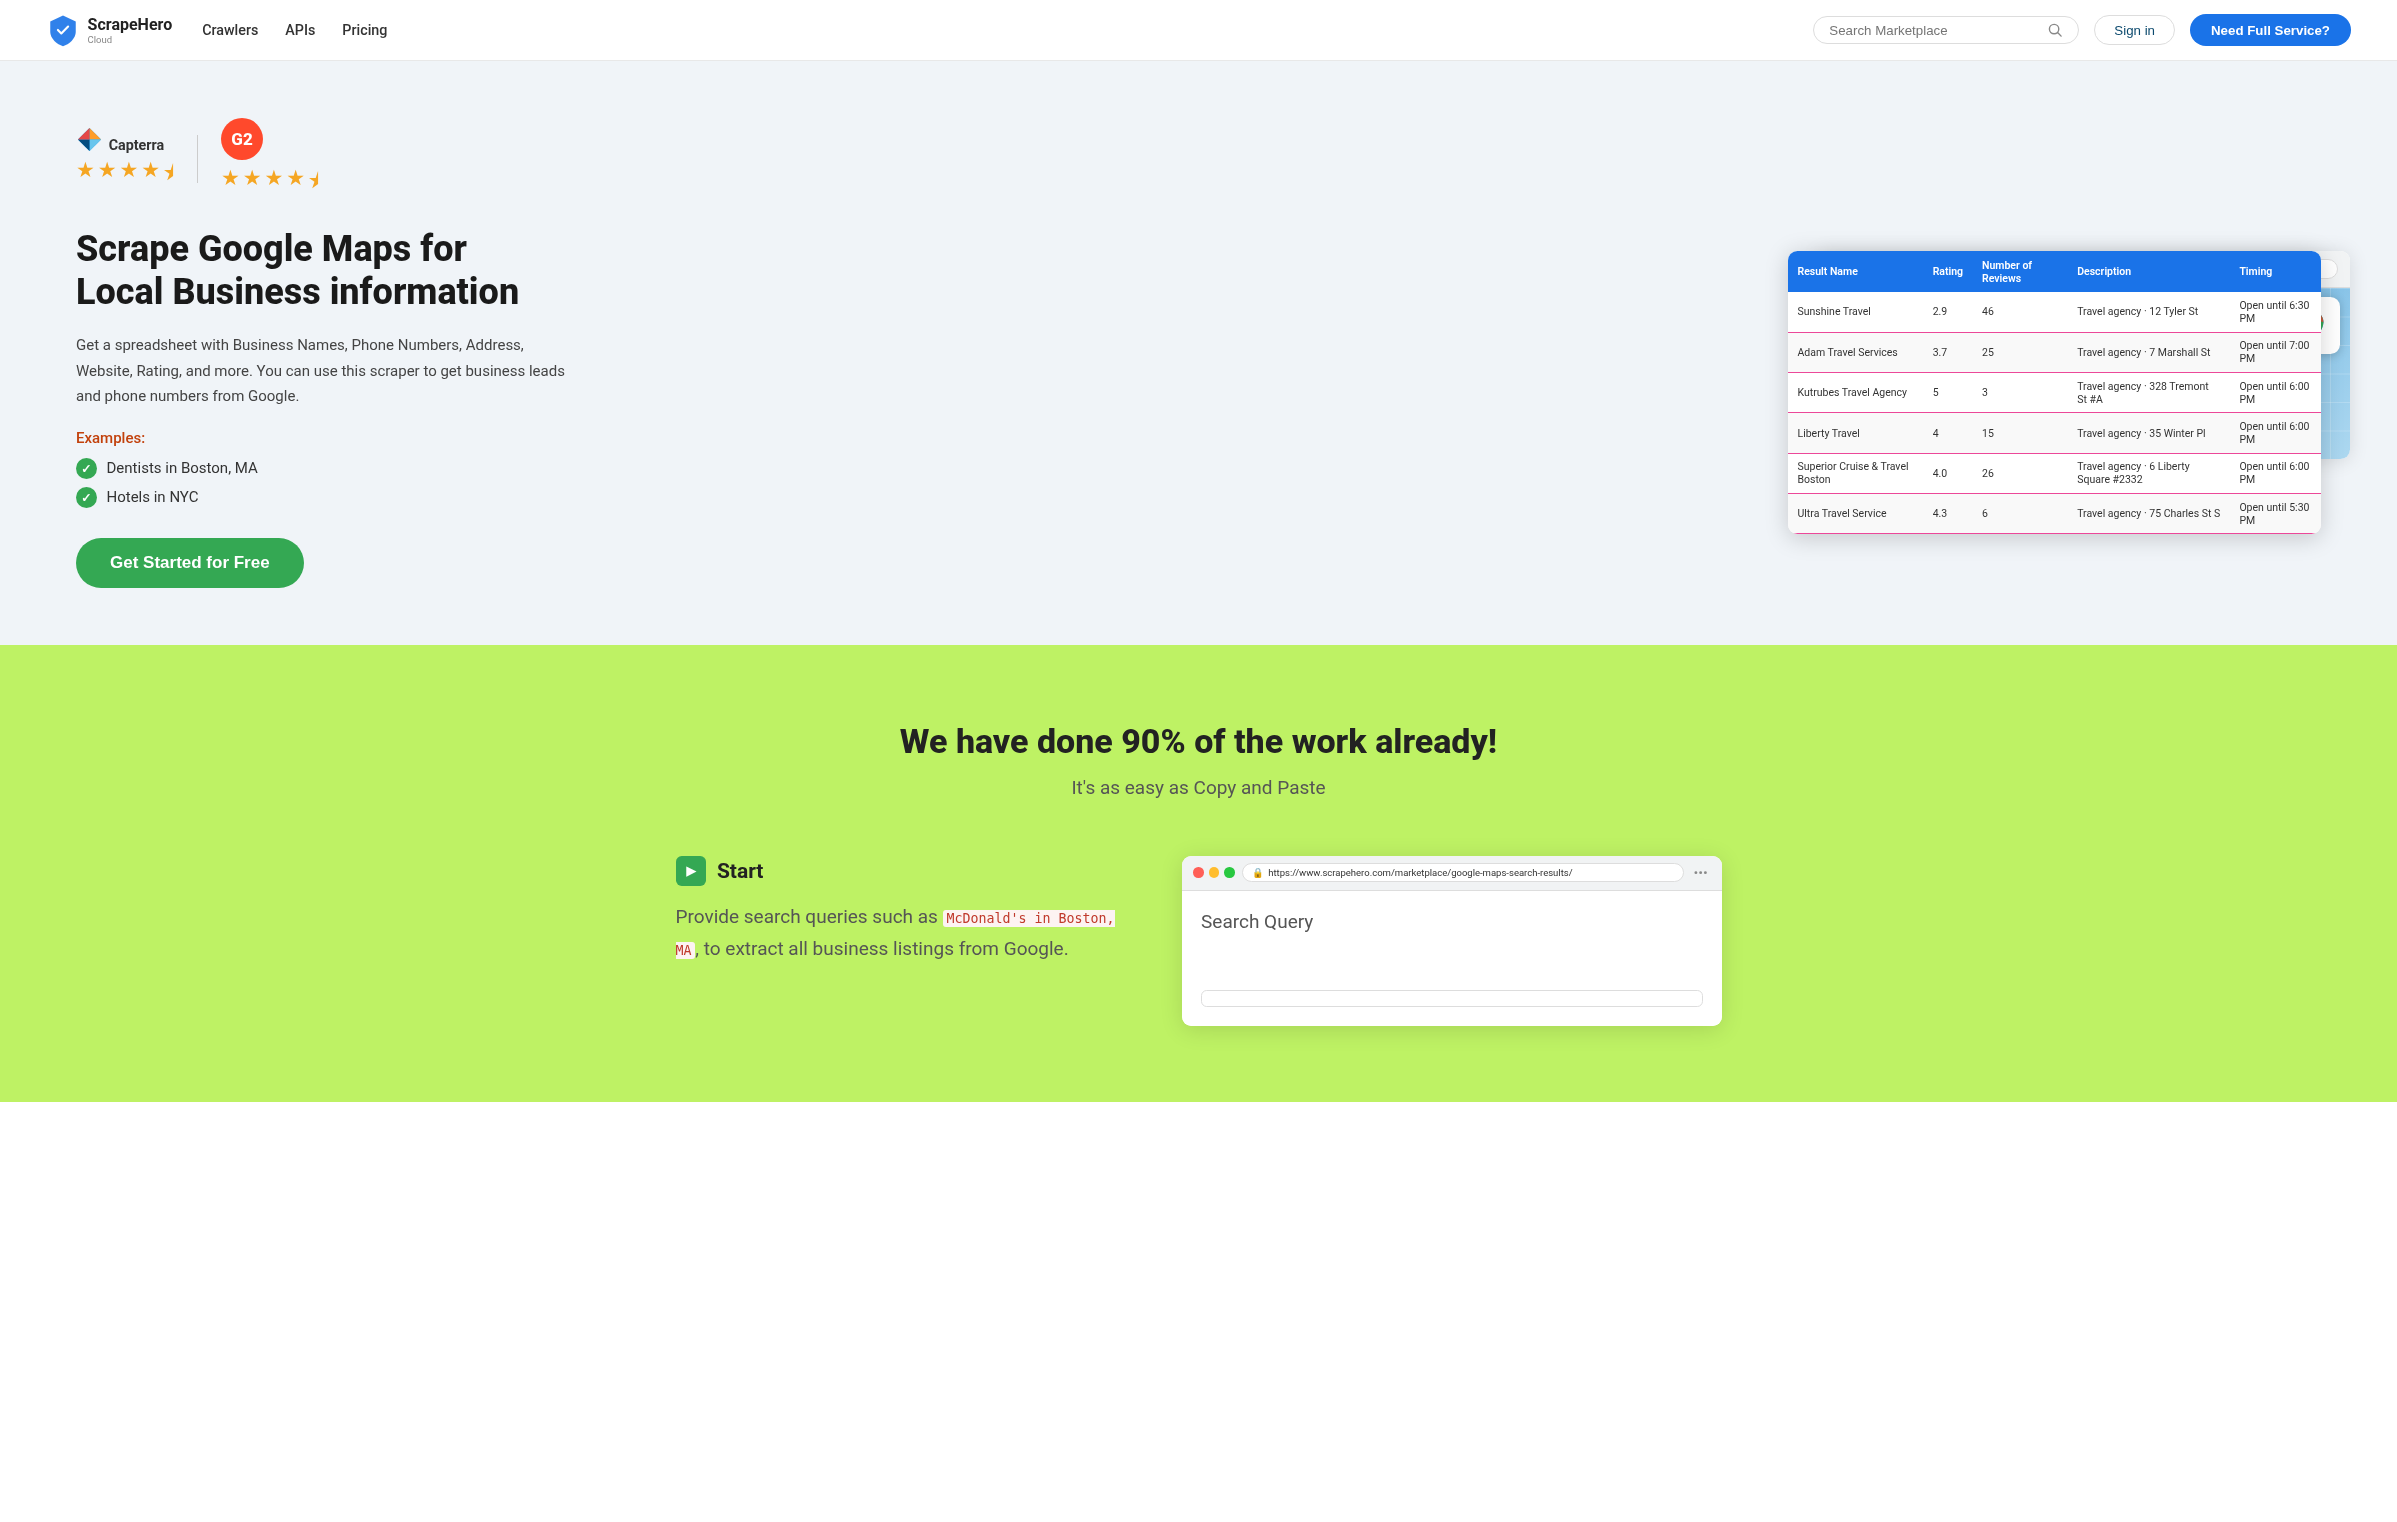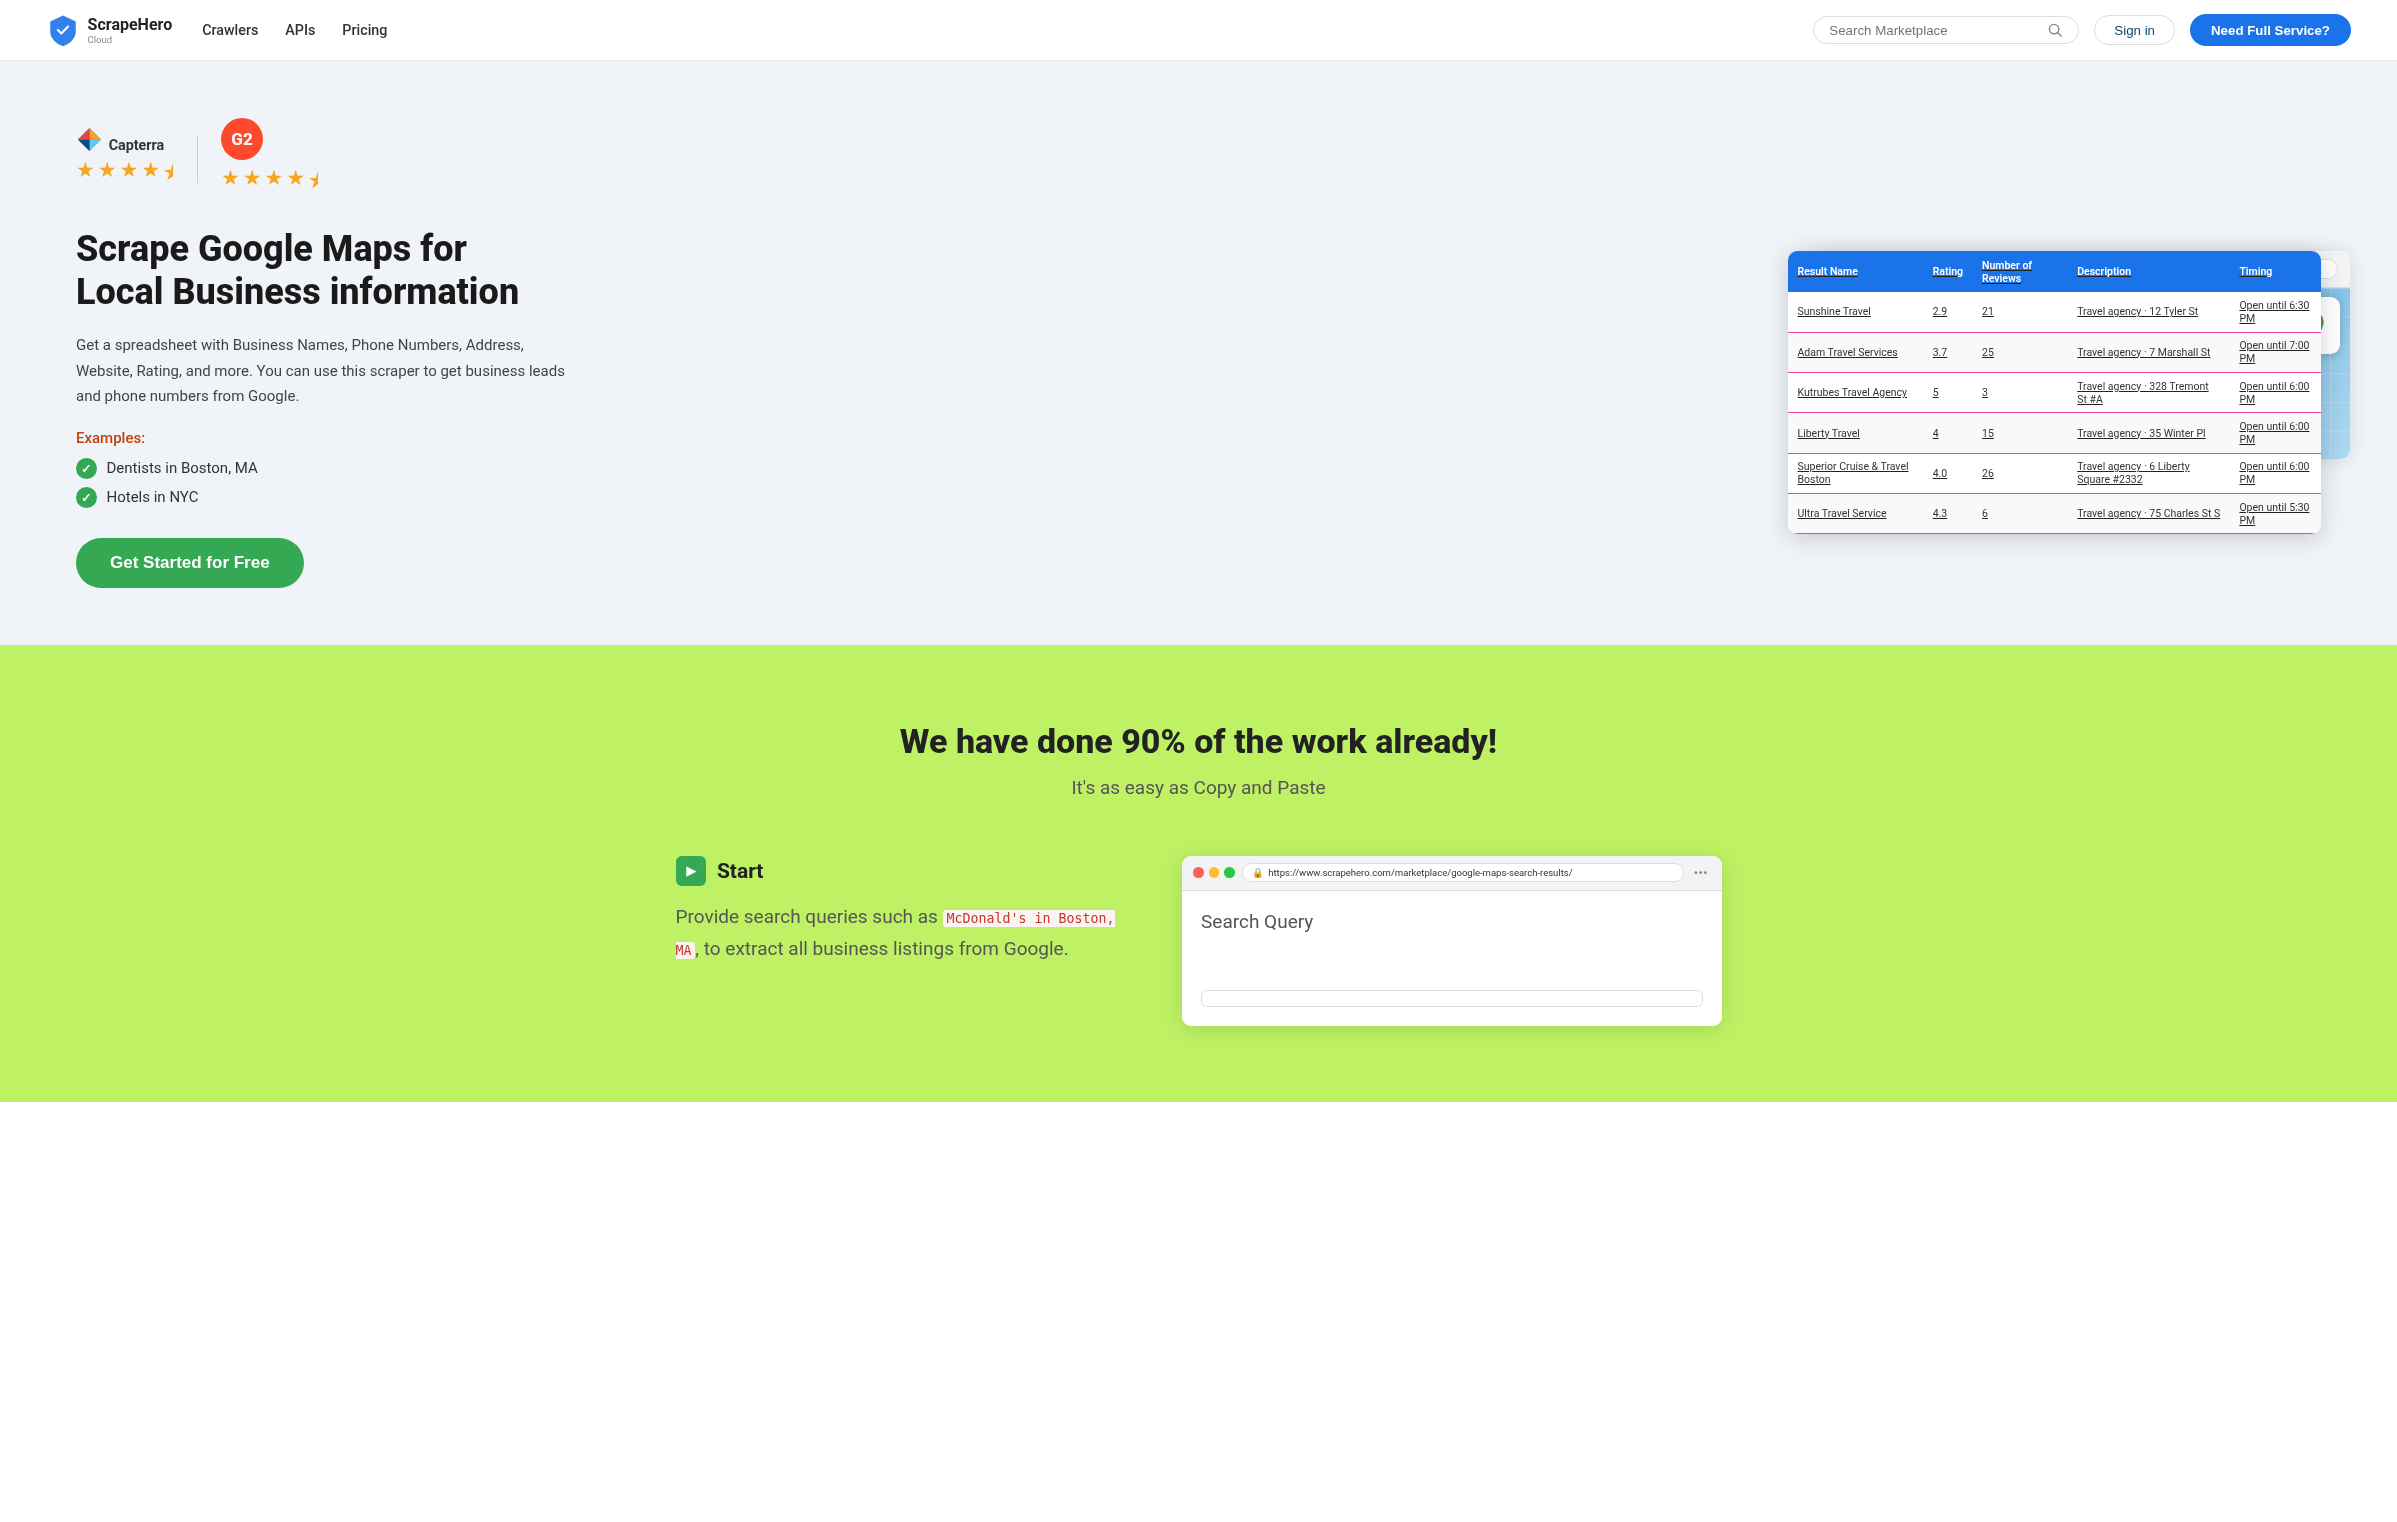--- a/index.html
+++ b/index.html
@@ -83,21 +83,20 @@
     }
     .map-grid {
       position: absolute; inset: 0;
       background-image: linear-gradient(rgba(255,255,255,0.2) 1px, transparent 1px),
                         linear-gradient(90deg, rgba(255,255,255,0.2) 1px, transparent 1px);
       background-size: 28.5px 28.5px;
     }
 
     .data-table-container {
       overflow-x: auto;
-      text-decoration: underline;
     }
     .data-table {
       width: 100%; border-collapse: collapse; font-size: 10.5px;
     }
     .data-table thead tr {
       background: #1a73e8; color: #fff;
     }
     .data-table thead th {
       padding: 7.6px 9.5px; text-align: left; font-weight: 600; font-size: 10.5px;
     }
@@ -294,21 +293,21 @@
                 <th>Rating</th>
                 <th>Number of Reviews</th>
                 <th>Description</th>
                 <th>Timing</th>
               </tr>
             </thead>
             <tbody id="table-body">
             <tr>
                   <td>Sunshine Travel</td>
                   <td>2.9</td>
-                  <td>21</td>
+                  <td>46</td>
                   <td>Travel agency · 12 Tyler St</td>
                   <td>Open until 6:30 PM</td>
                 </tr>
                 <tr>
                   <td>Adam Travel Services</td>
                   <td>3.7</td>
                   <td>25</td>
                   <td>Travel agency · 7 Marshall St</td>
                   <td>Open until 7:00 PM</td>
                 </tr>

